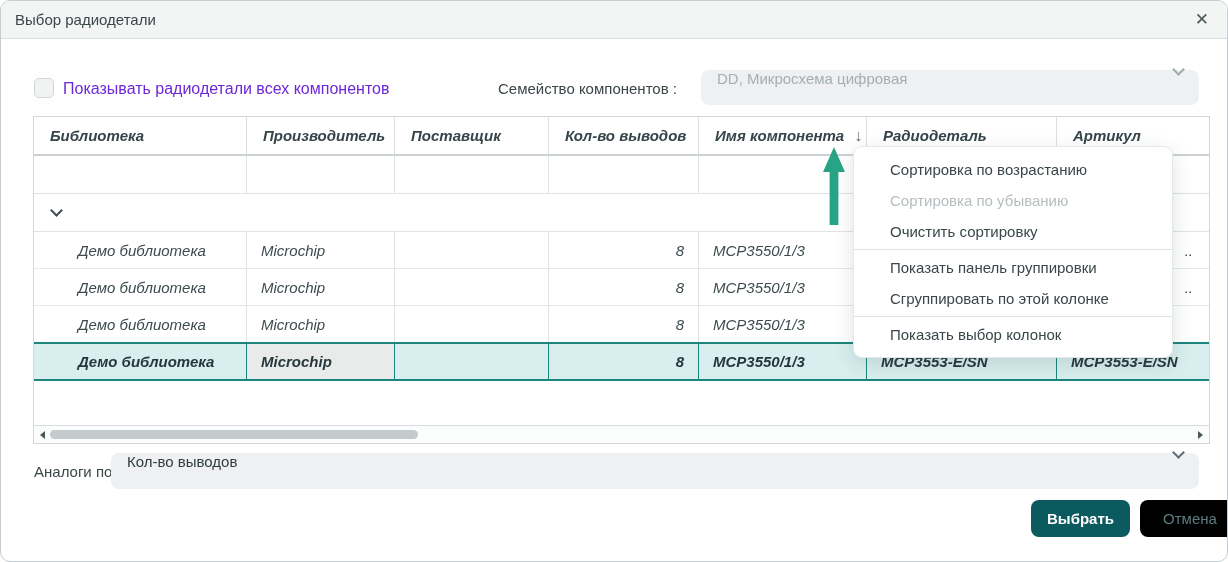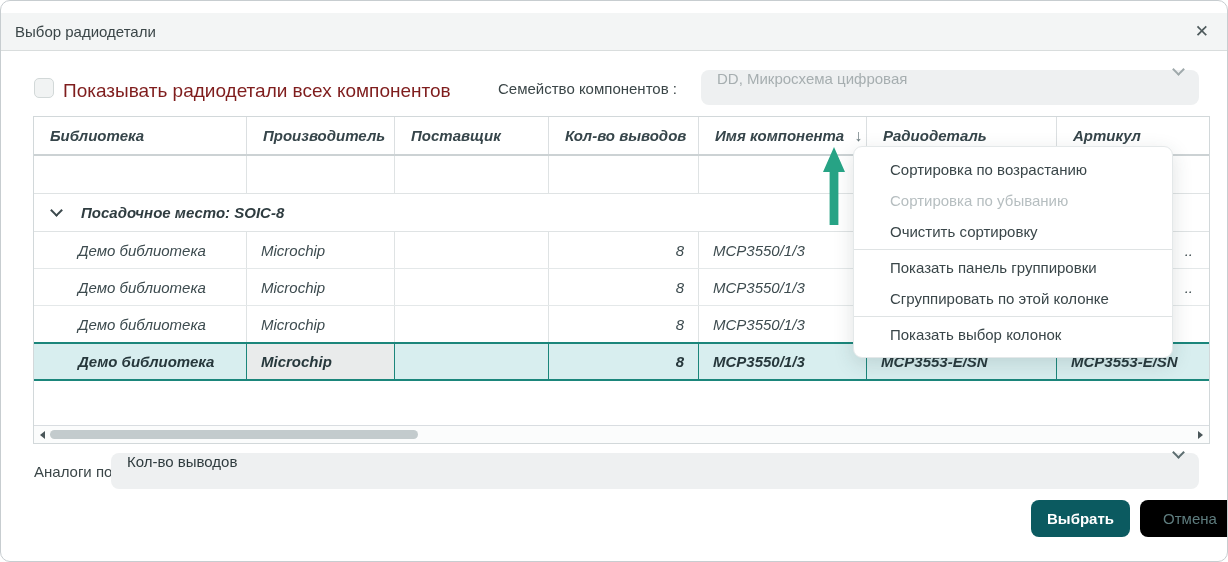--- a/index.html
+++ b/index.html
@@ -3,27 +3,27 @@
 <meta charset="utf-8">
 <style>
   * { box-sizing: border-box; margin: 0; padding: 0; }
   html,body { width:1228px; height:562px; background:#fff; font-family:"Liberation Sans", sans-serif; }
   .dialog { position:absolute; left:0; top:0; width:1228px; height:562px; background:#fff;
             border:1px solid #c7cdd0; border-radius:10px; overflow:hidden; }
 
   
   .titlebar { position:absolute; left:0; top:0; right:0; height:38px; background:#f3f5f5;
               border-bottom:1px solid #d9dddd; display:flex; align-items:center;
-              padding:0 18px 0 14px; font-size:15px; color:#3b4648;margin-top:12px; }
+              padding:0 18px 0 14px; font-size:15px; color:#3b4648; }
   .close { margin-left:auto; font-size:17px; color:#4e5a5c; cursor:pointer; line-height:1; }
 
   
   .checkbox { position:absolute; left:33px; top:77px; width:20px; height:20px;
               border:1px solid #d2d8d8; border-radius:5px; background:#f1f3f3; cursor:pointer; }
-  .cb-label { position:absolute; left:62px; top:79px; font-size:19px; color:#7f1d1d; }
+  .cb-label { position:absolute; left:62px; top:79px; font-size:16px; color:#6d28d9; }
   .family-label { position:absolute; left:497px; top:79px; font-size:15px; color:#3b4648; }
   .select { background:#eef0f1; border-radius:8px; display:flex; 
             padding:0 16px; font-size:15px; cursor:pointer; }
   .family-select { position:absolute; left:700px; top:69px; width:498px; height:35px; color:#a6aeb0; }
   .chev { width:9px; height:9px; border-right:2px solid #9fa9ab; border-bottom:2px solid #9fa9ab;
           transform:rotate(45deg); margin-left:auto; margin-top:-5px; flex:none; }
   .chev.dark { border-color:#5c6d70; }
 
   
   .table { position:absolute; left:32px; top:115px; width:1177px; height:328px;
@@ -123,21 +123,20 @@
       <div class="fc"></div>
       <div class="fc"></div>
       <div class="fc"></div>
       <div class="fc"></div>
       <div class="fc"></div>
       <div class="fc"></div>
     </div>
 
     <div class="group-row">
       <span class="gchev"></span>
-      <span>Посадочное место: SOIC-8</span>
     </div>
 
     <div class="grid-row row">
       <div class="td lib">Демо библиотека</div>
       <div class="td man">Microchip</div>
       <div class="td"></div>
       <div class="td num">8</div>
       <div class="td">MCP3550/1/3</div>
       <div class="td"></div>
       <div class="td tail">..</div>

